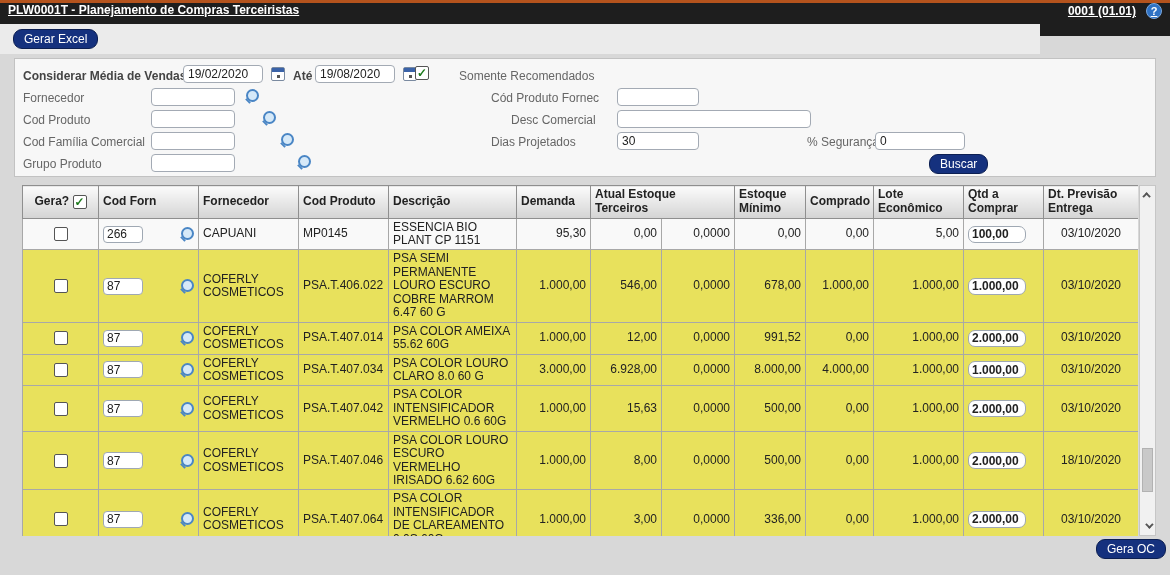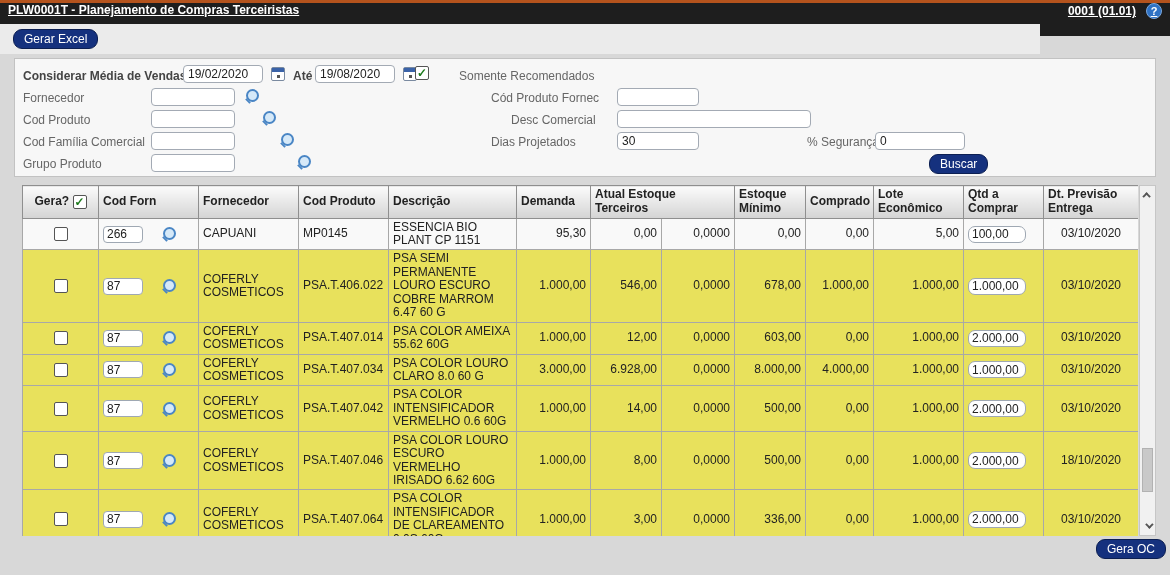--- a/index.html
+++ b/index.html
@@ -52,25 +52,25 @@
   table { border-collapse:collapse; table-layout:fixed; width:1116px; font-size:12px; color:#222; }
   th { background:linear-gradient(#fbfbfb,#d4d4d4); border:1px solid #8f8f8f; font-size:12px;
     font-weight:bold; color:#222; text-align:left; padding:2px 4px; height:30px; vertical-align:middle; line-height:1.15; }
   th.center { text-align:center; }
   td { border:1px solid #a8a8a8; padding:2px 4px; vertical-align:middle; background:#f9f9f9; line-height:1.12; }
   tr.hl td { background:#e8e15c; }
   td.num { text-align:right; }
   td.c-dt { text-align:center; }
   td.c-gera { text-align:center; }
   td.c-desc { text-transform:uppercase; }
-  .cell-inline { display:flex; align-items:center; gap:19px; }
+  .cell-inline { display:flex; align-items:center; gap:19px;justify-content:space-between; }
   .cell-input { border:1px solid #9fa8b3; border-radius:4px; background:#fff; height:17px;
     font-family:"Liberation Sans", sans-serif; font-size:12px; padding:1px 3px; color:#222; }
   .codforn-input { width:40px; }
-  .qtd-input { width:58px; border-radius:7px; }
+  .qtd-input { width:58px; border-radius:7px;font-weight:bold; }
 
   
   #grid-scrollbar { position:absolute; right:0; top:0; width:17px; height:351px;
     background:#f1f1f1; border:1px solid #c6c6c6; }
   .sb-arrow { position:absolute; left:0; width:15px; height:16px; display:flex; align-items:center; justify-content:center; cursor:pointer; }
   .sb-up { top:1px; } .sb-down { bottom:1px; }
   .chev { width:6px; height:6px; border-left:2px solid #555; border-top:2px solid #555; }
   .chev.up { transform:rotate(45deg) translateY(2px); }
   .chev.down { transform:rotate(225deg) translateY(2px); }
   #sb-thumb { position:absolute; left:2px; top:262px; width:11px; height:44px;
@@ -232,21 +232,21 @@
         <input class="cell-input codforn-input" value="87" style="">
         <span class="mag-icon"></span>
       </span>
     </td>
     <td>COFERLY COSMETICOS</td>
     <td>PSA.T.407.014</td>
     <td class="c-desc">PSA COLOR AMEIXA 55.62 60G</td>
     <td class="num">1.000,00</td>
     <td class="num">12,00</td>
     <td class="num">0,0000</td>
-    <td class="num">603,00</td>
+    <td class="num">991,52</td>
     <td class="num">0,00</td>
     <td class="num">1.000,00</td>
     <td>
       <input class="cell-input qtd-input" value="2.000,00" style="">
     </td>
     <td class="c-dt">03/10/2020</td>
   </tr>
             <tr class="hl">
     <td class="c-gera">
       <input type="checkbox" style="">
@@ -278,21 +278,21 @@
     <td>
       <span class="cell-inline">
         <input class="cell-input codforn-input" value="87" style="">
         <span class="mag-icon"></span>
       </span>
     </td>
     <td>COFERLY COSMETICOS</td>
     <td>PSA.T.407.042</td>
     <td class="c-desc">PSA COLOR INTENSIFICADOR VERMELHO 0.6 60G</td>
     <td class="num">1.000,00</td>
-    <td class="num">14,00</td>
+    <td class="num">15,63</td>
     <td class="num">0,0000</td>
     <td class="num">500,00</td>
     <td class="num">0,00</td>
     <td class="num">1.000,00</td>
     <td>
       <input class="cell-input qtd-input" value="2.000,00" style="">
     </td>
     <td class="c-dt">03/10/2020</td>
   </tr>
             <tr class="hl">

